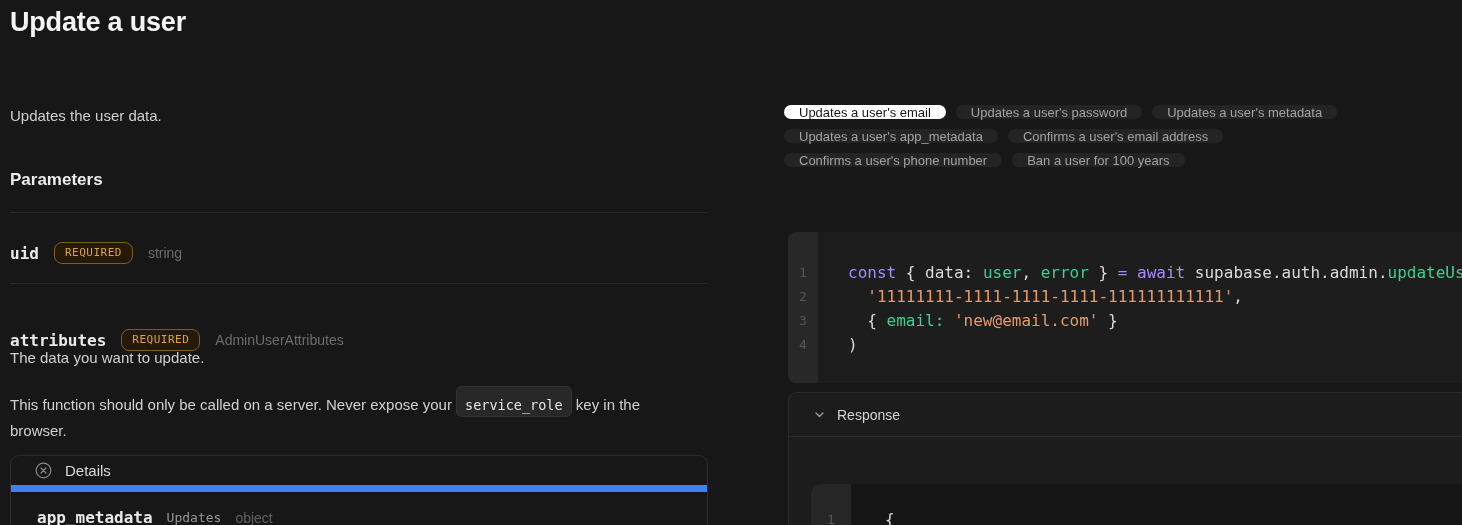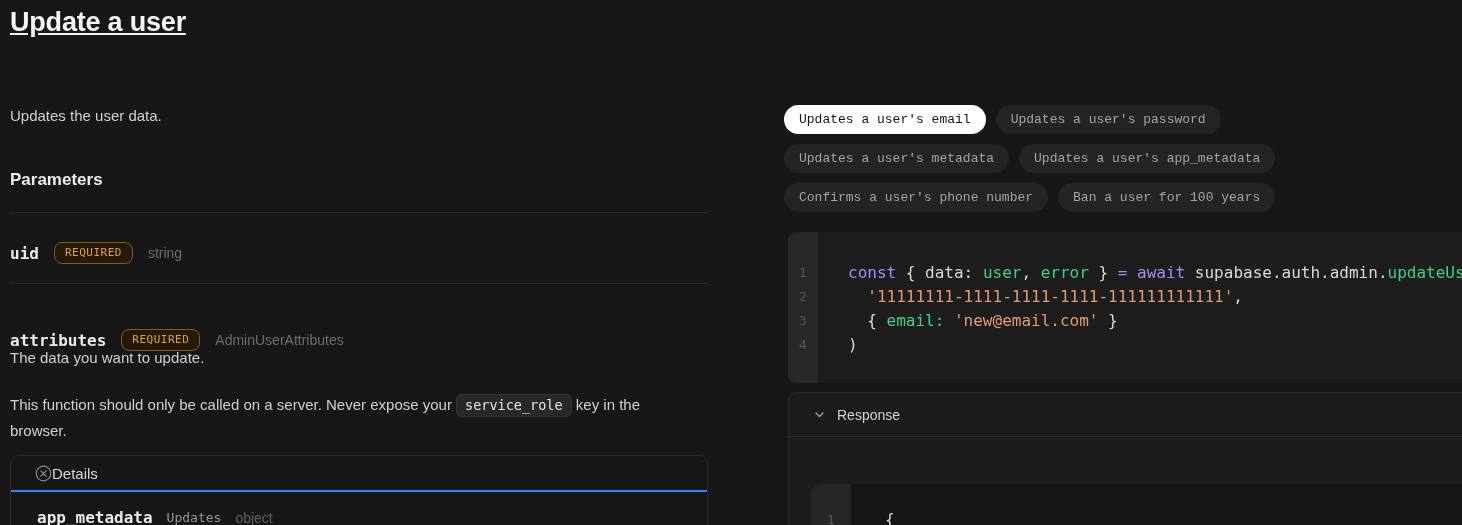--- a/index.html
+++ b/index.html
@@ -8,21 +8,21 @@
     position:relative;
     background:#171717;
     overflow:hidden;
     font-family:"Liberation Sans", sans-serif;
     color:#d0d0d0;
   }
 
   
   .page-title {
     position:absolute; left:10px; top:7px;
-    font-size:27px; font-weight:700; color:#f5f5f5; letter-spacing:-0.2px;text-decoration:underline;
+    font-size:27px; font-weight:700; color:#f5f5f5; letter-spacing:-0.2px;
   }
   .page-desc { position:absolute; left:10px; top:107px; font-size:15px; color:#d0d0d0; }
   .section-heading {
     position:absolute; left:10px; top:170px;
     font-size:17px; font-weight:600; color:#ececec;
   }
   .divider { position:absolute; left:10px; width:698px; height:1px; background:#2a2a2a; }
   .div-1 { top:212px; }
   .div-2 { top:283px; }
 
@@ -40,49 +40,49 @@
 
   .attr-desc { position:absolute; left:10px; top:349px; font-size:15px; color:#d0d0d0; }
   .note {
     position:absolute; left:10px; top:392px; width:655px;
     font-size:15px; line-height:25px; color:#d0d0d0;
   }
   .code-chip {
     font-family:"DejaVu Sans Mono", monospace;
     font-size:13.5px; color:#e6e6e6;
     background:#282828; border:1px solid #343434;
-    border-radius:6px; padding:2px 8px 3px;
+    border-radius:6px; padding:10px 8px 3px;
     white-space:nowrap;
   }
 
   .details-panel {
     position:absolute; left:10px; top:455px; width:698px; height:110px;
     border:1px solid #2c2c2c; border-radius:9px;
   }
   .details-header {
-    height:36px; display:flex; align-items:center; 
-    padding-left:24px; border-bottom:2px solid #3b82f6;
+    height:36px; display:flex; align-items:center; gap:13px;
+    padding-left:24px; border-bottom:7px solid #3b82f6;
   }
   .details-title { font-size:15px; color:#d8d8d8; }
   .details-content {
     padding:16px 0 0 26px; display:flex; align-items:center; gap:14px;
   }
   .opt-badge { font-family:"DejaVu Sans Mono", monospace; font-size:13px; color:#969696; }
   .opt-type { font-size:14px; color:#616161; }
   .icon { display:inline-flex; align-items:center; }
 
   
   .tabs {
     position:absolute; left:784px; top:105px; width:600px;
     display:flex; flex-wrap:wrap; gap:10px;
   }
   .pill {
-    height:29px; padding:0 15px; border-radius:15px; border:none;
+    height:14px; padding:0 15px; border-radius:15px; border:none;
     background:#242424; color:#a3a3a3; font-size:13px;
-    font-family:Liberation Mono, monospace;
+    font-family:Liberation Sans, sans-serif;
     display:inline-flex; align-items:center; white-space:nowrap; cursor:pointer;
   }
   .pill.active { background:#ffffff; color:#161616; font-weight:500; }
 
   .code-panel {
     position:absolute; left:788px; top:232px; width:736px; height:151px;
     background:#1d1d1d; border-radius:8px; overflow:hidden;
     display:flex;
   }
   .code-gutter {
@@ -172,20 +172,21 @@
     <span class="opt-badge">Updates</span>
     <span class="opt-type">object</span>
   </div>
 </div>
 
 <div class="tabs">
     <button class="pill active">Updates a user's email</button>
     <button class="pill">Updates a user's password</button>
     <button class="pill">Updates a user's metadata</button>
     <button class="pill">Updates a user's app_metadata</button>
+    <button class="pill">Confirms a user's email address</button>
     <button class="pill">Confirms a user's phone number</button>
     <button class="pill">Ban a user for 100 years</button>
   </div>
 
 <div class="code-panel">
   <div class="code-gutter">
       <div>1</div>
       <div>2</div>
       <div>3</div>
       <div>4</div>

